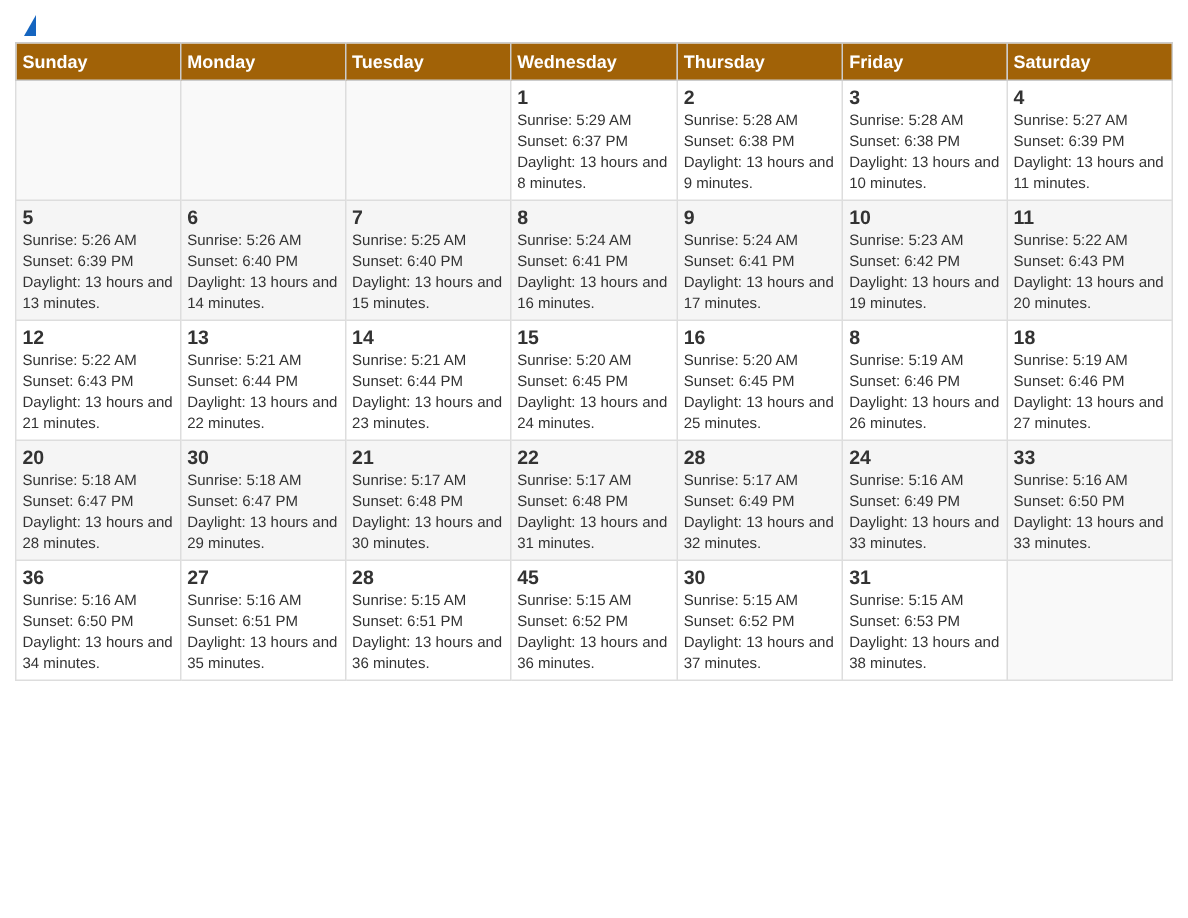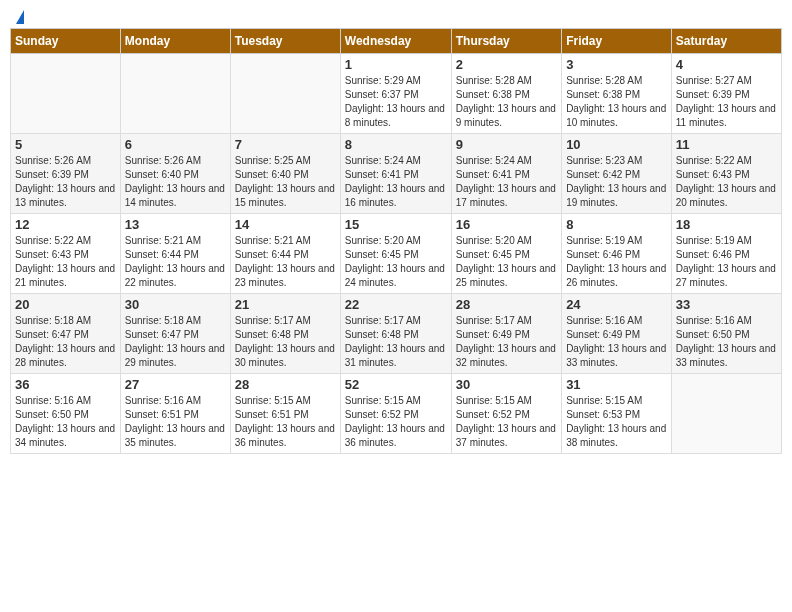--- a/index.html
+++ b/index.html
@@ -239,21 +239,21 @@
         </td>
         <td>
           <span class="day-num">27</span>
           <div class="day-info">Sunrise: 5:16 AM<br>Sunset: 6:51 PM<br>Daylight: 13 hours and 35 minutes.</div>
         </td>
         <td>
           <span class="day-num">28</span>
           <div class="day-info">Sunrise: 5:15 AM<br>Sunset: 6:51 PM<br>Daylight: 13 hours and 36 minutes.</div>
         </td>
         <td>
-          <span class="day-num">52</span>
+          <span class="day-num">45</span>
           <div class="day-info">Sunrise: 5:15 AM<br>Sunset: 6:52 PM<br>Daylight: 13 hours and 36 minutes.</div>
         </td>
         <td>
           <span class="day-num">30</span>
           <div class="day-info">Sunrise: 5:15 AM<br>Sunset: 6:52 PM<br>Daylight: 13 hours and 37 minutes.</div>
         </td>
         <td>
           <span class="day-num">31</span>
           <div class="day-info">Sunrise: 5:15 AM<br>Sunset: 6:53 PM<br>Daylight: 13 hours and 38 minutes.</div>
         </td>

